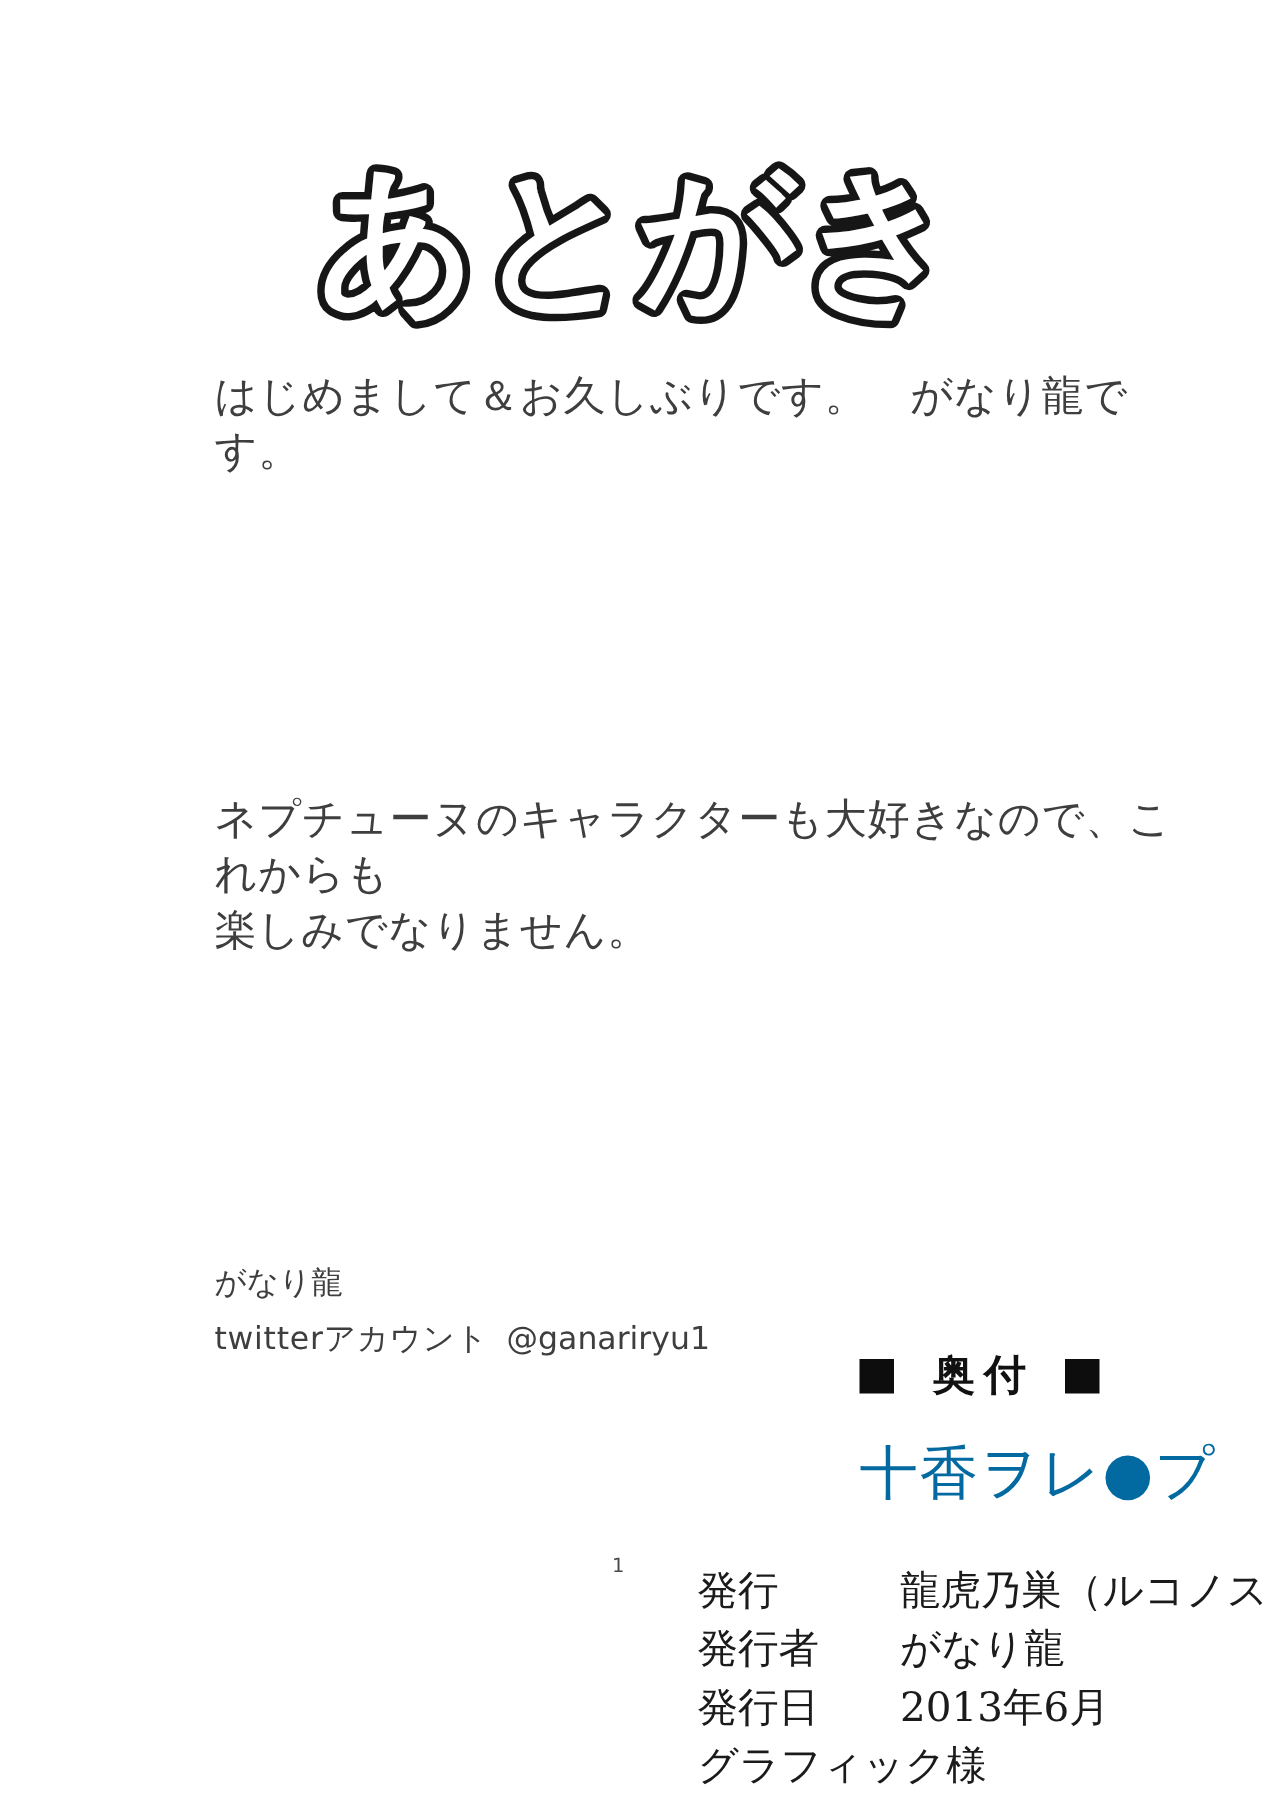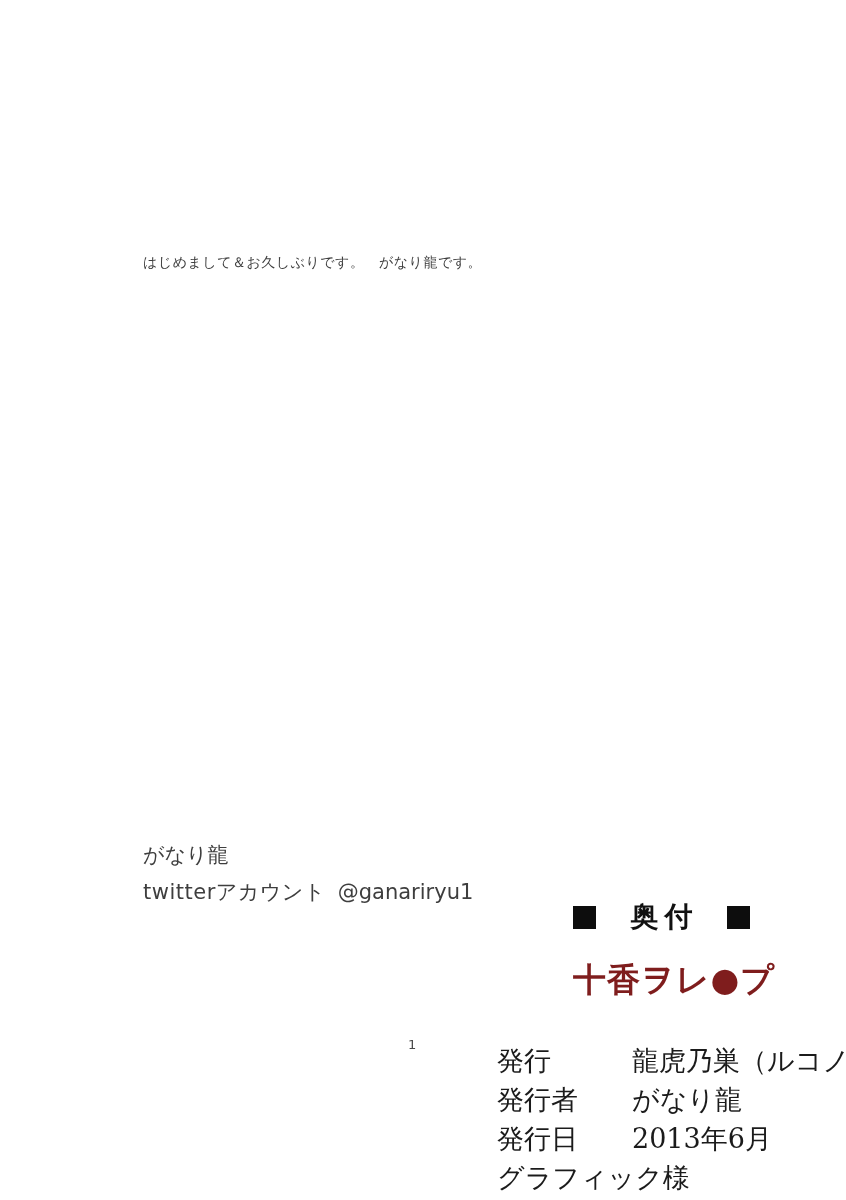--- a/index.html
+++ b/index.html
@@ -32,45 +32,44 @@
     stroke-width: 10px;
     stroke-linejoin: round;
     paint-order: stroke fill;
   }
 
   
   .para {
     position: absolute;
     left: 143px;
     width: 640px;
-    font-size: 14px;
+    font-size: 28px;
     line-height: 37px;
     color: #3e3e3e;
     white-space: pre-line;
     letter-spacing: 0.5px;
-    font-family: Liberation Mono, monospace;
   }
 
   .signature {
     position: absolute;
     left: 143px;
     top: 837px;
     font-size: 21px;
     line-height: 37px;
     color: #3e3e3e;
   }
   .sig-twitter-label { letter-spacing: 0.5px; }
   .sig-twitter-handle { margin-left: 12px; }
 
   
   .colophon-header {
     position: absolute;
     left: 573px;
     top: 902px;
-    width: 177px;
+    width: 160px;
     height: 30px;
     display: flex;
     align-items: center;
     justify-content: space-between;
     gap: 12px;
   }
   .black-square {
     width: 23px;
     height: 23px;
     background: #0d0d0d;
@@ -82,24 +81,24 @@
     letter-spacing: 6px;
     color: #111111;
     line-height: 1;
     transform: translateX(3px);
   }
 
   .book-title {
     position: absolute;
     left: 573px;
     top: 962px;
-    font-size: 33px;
-    font-weight: bold;
+    font-size: 39px;
+    font-weight: normal;
     letter-spacing: 1px;
-    color: #7f1d1d;
+    color: #0369a1;
     line-height: 1.1;
   }
 
   .page-number {
     position: absolute;
     left: 408px;
     top: 1037px;
     font-size: 13px;
     color: #4a4a4a;
   }
@@ -109,29 +108,36 @@
     left: 465px;
     top: 1041px;
     display: grid;
     grid-template-columns: 135px auto;
     grid-auto-rows: 39px;
     font-family: "DejaVu Serif", serif;
     font-size: 27px;
     color: #1b1b1b;
     white-space: nowrap;
   }
-  .colophon-table .cell { line-height: 39px; margin-left: 32px; }
+  .colophon-table .cell { line-height: 39px; }
 </style>
 </head>
 <body>
 
 <div class="page">
 
+  <div class="title-wrap">
+    <svg viewBox="0 0 434 160" xmlns="http://www.w3.org/2000/svg">
+      <text class="title-text" x="217" y="122" font-size="104" text-anchor="middle">あとがき</text>
+    </svg>
+  </div>
 
   <div class="para" style="top:245px">はじめまして＆お久しぶりです。　がなり龍です。</div>
+  <div class="para" style="top:527px">ネプチューヌのキャラクターも大好きなので、これからも
+楽しみでなりません。</div>
 
   <div class="signature">
     <div>がなり龍</div>
     <div>
       <span class="sig-twitter-label">twitterアカウント</span><span class="sig-twitter-handle">@ganariryu1</span>
     </div>
   </div>
 
   <div class="colophon-header">
     <span class="black-square"></span>

